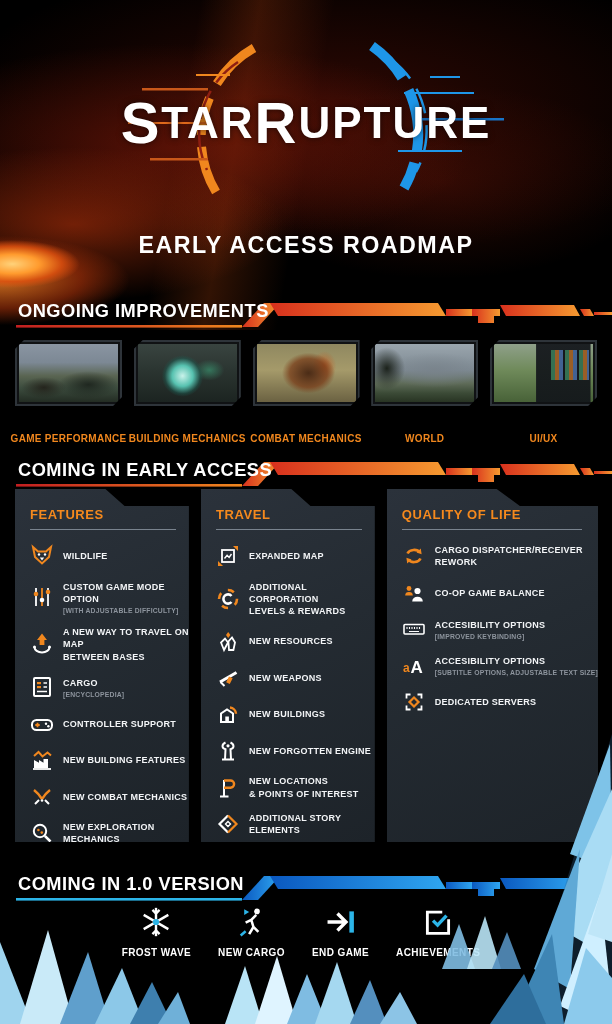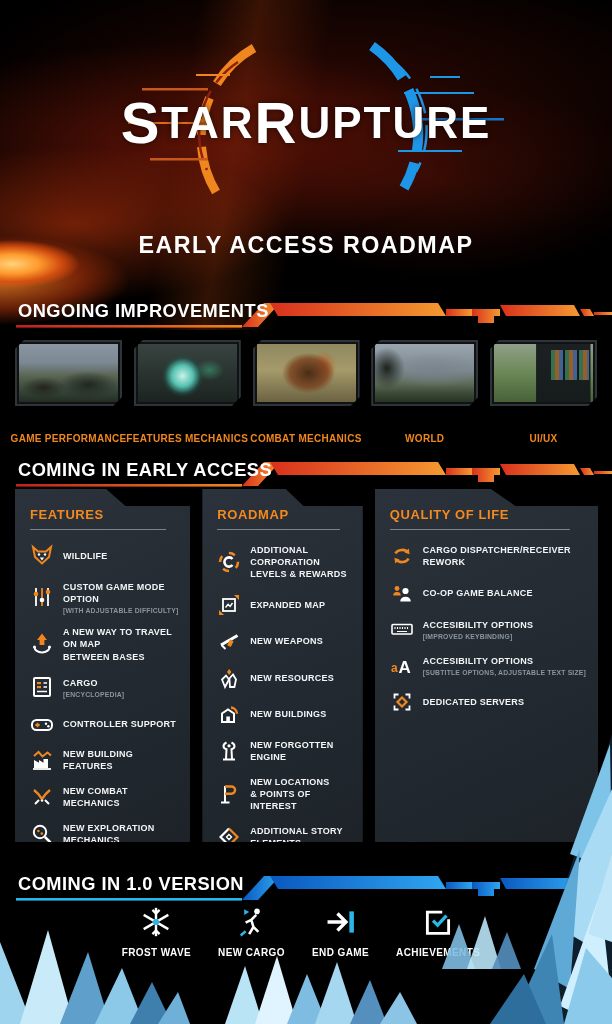--- a/index.html
+++ b/index.html
@@ -66,21 +66,21 @@
   .t5-grid{position:absolute;right:6px;top:8px;width:38px;height:30px;
       background:repeating-linear-gradient(90deg,#3A7F5A 0 4px,#B06A28 4px 8px,#4A6FA8 8px 12px,transparent 12px 14px)
                  ,#14171C;background-size:14px 6px;opacity:.85;}
   .thumb-label{margin-top:27px;color:#F0871E;font-size:10px;font-weight:bold;
       letter-spacing:.3px;text-align:center;white-space:nowrap;}
 
   
   .panel-row{left:15px;top:489px;width:583px;height:353px;display:flex;gap:12px;z-index:2;}
   .panel{flex:1;background:linear-gradient(155deg,#2B323B 0%,#242B32 45%,#1D2329 100%);
     clip-path:polygon(0 0,52% 0,63% 17px,100% 17px,100% 100%,0 100%);
-    padding:18px 12px 10px 15px;box-sizing:border-box;}
+    padding:18px 0 10px 15px;box-sizing:border-box;}
   .panel h3{margin:0 0 7px 0;color:#F5891D;font-size:13px;font-weight:bold;letter-spacing:.6px;}
   .panel .rule{height:1px;background:#79838E;width:92%;margin-bottom:14px;}
   .items{display:flex;flex-direction:column;gap:12.5px;}
   .item{display:flex;align-items:center;gap:9px;}
   .item .ic{width:24px;height:24px;flex:0 0 24px;}
   .lbl{color:#F3F5F7;font-size:9px;font-weight:bold;letter-spacing:.25px;line-height:1.35;white-space:pre-line;}
   .sub{color:#8D949D;font-size:6.8px;font-weight:bold;letter-spacing:.2px;margin-top:2px;white-space:nowrap;}
 
   
   .v1-row{left:0;top:905px;width:612px;display:flex;justify-content:center;gap:27px;z-index:2;padding-right:10px;box-sizing:border-box;}
@@ -150,21 +150,21 @@
   <div class="thumb-card">
     <div class="thumb-frame">
         <div class="thumb-img t1"></div>
       </div>
     <div class="thumb-label">GAME PERFORMANCE</div>
   </div>
   <div class="thumb-card">
     <div class="thumb-frame">
         <div class="thumb-img t2"></div>
       </div>
-    <div class="thumb-label">FEATURES MECHANICS</div>
+    <div class="thumb-label">BUILDING MECHANICS</div>
   </div>
   <div class="thumb-card">
     <div class="thumb-frame">
         <div class="thumb-img t3"></div>
       </div>
     <div class="thumb-label">COMBAT MECHANICS</div>
   </div>
   <div class="thumb-card">
     <div class="thumb-frame">
         <div class="thumb-img t4"></div>
@@ -291,62 +291,62 @@
         </svg>
         <div class="txt">
             <div class="lbl">NEW EXPLORATION
 MECHANICS</div>
           </div>
       </div>
     </div>
   </div>
 
   <div class="panel">
-    <h3>ROADMAP</h3>
+    <h3>TRAVEL</h3>
     <div class="rule"></div>
     <div class="items">
-      <div class="item">
-        <svg class="ic" viewBox="0 0 24 24">
-          <circle cx="12" cy="12" r="9" fill="none" stroke="#F0871E" stroke-width="2.6" stroke-dasharray="6.5 7.5"></circle>
-          <path d="M15.5 9 A4.6 4.6 0 1 0 15.5 15" fill="none" stroke="#fff" stroke-width="2.6"></path>
-        </svg>
-        <div class="txt">
-            <div class="lbl">ADDITIONAL CORPORATION
-LEVELS &amp; REWARDS</div>
-          </div>
-      </div>
       <div class="item">
         <svg class="ic" viewBox="0 0 24 24">
           <rect x="6" y="6" width="12" height="12" fill="none" stroke="#fff" stroke-width="1.8"></rect>
           <path d="M8.5 14.5 l2.6-3.2 2 2.1 2.4-3.4" fill="none" stroke="#fff" stroke-width="1.4"></path>
           <polygon points="17,2 22,2 22,7" fill="#F0871E"></polygon>
           <polygon points="7,22 2,22 2,17" fill="#F0871E"></polygon>
         </svg>
         <div class="txt">
             <div class="lbl">EXPANDED MAP</div>
           </div>
       </div>
       <div class="item">
         <svg class="ic" viewBox="0 0 24 24">
+          <circle cx="12" cy="12" r="9" fill="none" stroke="#F0871E" stroke-width="2.6" stroke-dasharray="6.5 7.5"></circle>
+          <path d="M15.5 9 A4.6 4.6 0 1 0 15.5 15" fill="none" stroke="#fff" stroke-width="2.6"></path>
+        </svg>
+        <div class="txt">
+            <div class="lbl">ADDITIONAL CORPORATION
+LEVELS &amp; REWARDS</div>
+          </div>
+      </div>
+      <div class="item">
+        <svg class="ic" viewBox="0 0 24 24">
+          <polygon points="8,21 5,13.5 9,9.5 12,13.5" fill="none" stroke="#fff" stroke-width="1.8"></polygon>
+          <polygon points="13,21 12.4,12.5 16,8.5 19,13.5 17.4,21" fill="none" stroke="#fff" stroke-width="1.8"></polygon>
+          <polygon points="10,6 12.2,3 14.4,6 12.2,9" fill="#F0871E"></polygon>
+        </svg>
+        <div class="txt">
+            <div class="lbl">NEW RESOURCES</div>
+          </div>
+      </div>
+      <div class="item">
+        <svg class="ic" viewBox="0 0 24 24">
           <line x1="4" y1="16" x2="20.5" y2="6.5" stroke="#fff" stroke-width="3"></line>
           <line x1="4.5" y1="16" x2="8.5" y2="20" stroke="#fff" stroke-width="2"></line>
           <rect x="11.5" y="11" width="4" height="6.5" fill="#F0871E" transform="rotate(26 13.5 14)"></rect>
         </svg>
         <div class="txt">
             <div class="lbl">NEW WEAPONS</div>
-          </div>
-      </div>
-      <div class="item">
-        <svg class="ic" viewBox="0 0 24 24">
-          <polygon points="8,21 5,13.5 9,9.5 12,13.5" fill="none" stroke="#fff" stroke-width="1.8"></polygon>
-          <polygon points="13,21 12.4,12.5 16,8.5 19,13.5 17.4,21" fill="none" stroke="#fff" stroke-width="1.8"></polygon>
-          <polygon points="10,6 12.2,3 14.4,6 12.2,9" fill="#F0871E"></polygon>
-        </svg>
-        <div class="txt">
-            <div class="lbl">NEW RESOURCES</div>
           </div>
       </div>
       <div class="item">
         <svg class="ic" viewBox="0 0 24 24">
           <path d="M5 20 V11.5 L11 7.5 L17 11.5 V20 Z" fill="none" stroke="#fff" stroke-width="2"></path>
           <rect x="9.3" y="14.5" width="3.6" height="5.5" fill="#fff"></rect>
           <path d="M14 5.5 a6.5 6.5 0 0 1 6 6.2" fill="none" stroke="#F0871E" stroke-width="2.4"></path>
         </svg>
         <div class="txt">
             <div class="lbl">NEW BUILDINGS</div>

